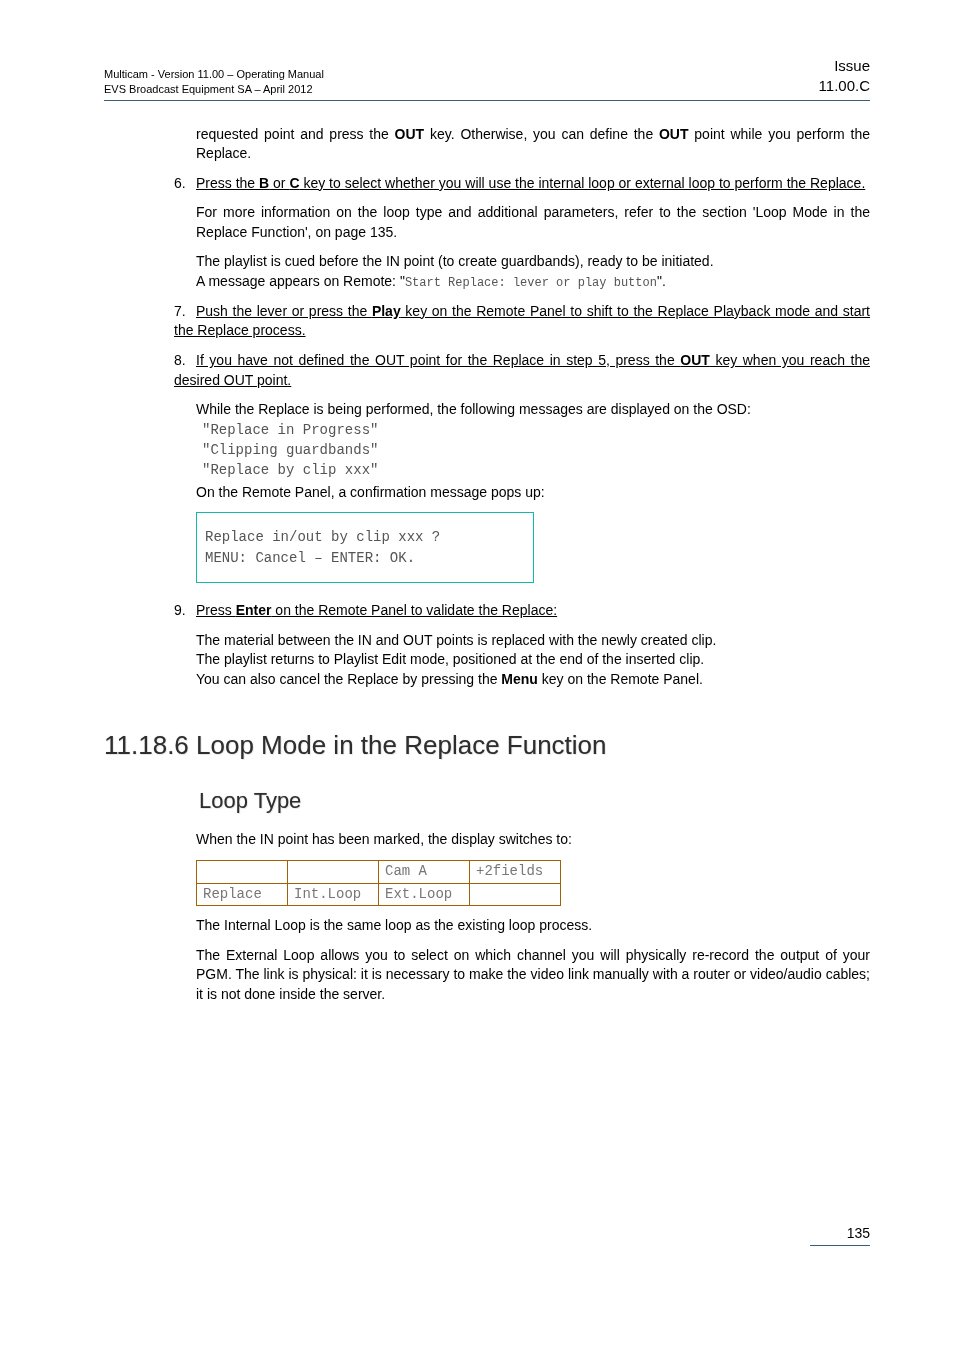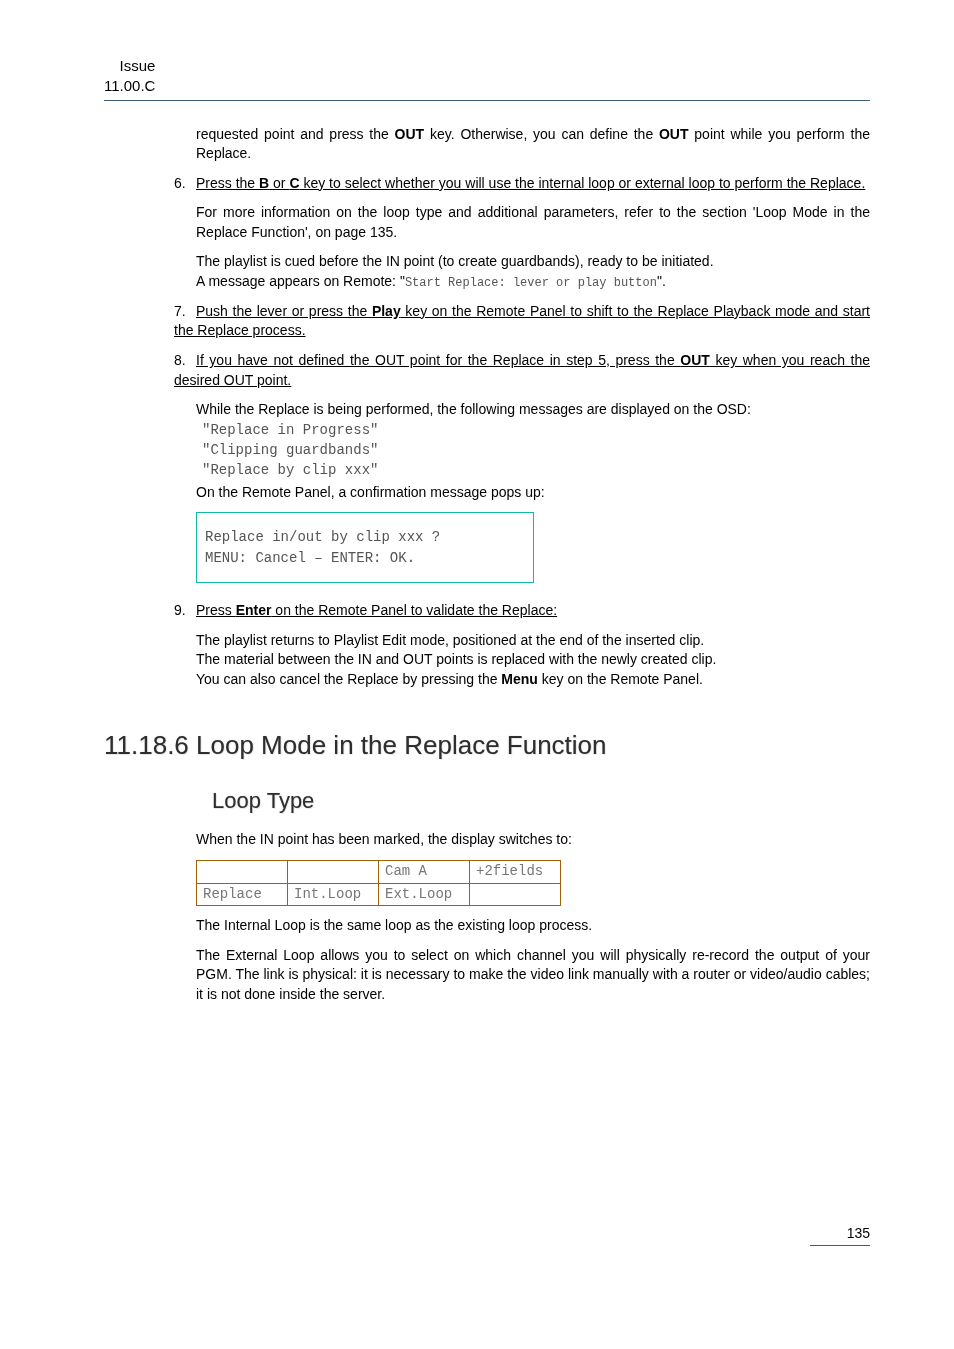--- a/index.html
+++ b/index.html
@@ -75,21 +75,21 @@
     font-size: 26px;
     font-weight: normal;
     color: #2e2e2e;
     margin: 38px 0 22px -92px;
     text-shadow: 0 0 1px #bbb, 1px 1px 0 #eee;
   }
   h3.subhead {
     font-size: 22px;
     font-weight: normal;
     color: #2e2e2e;
-    margin: 0 0 14px 16px;
+    margin: 0 0 14px 3px;
     text-shadow: 0 0 1px #bbb, 1px 1px 0 #eee;
   }
   table.disp {
     border-collapse: collapse;
     margin: 6px 0 10px 0;
   }
   table.disp td {
     border: 1px solid #a16207;
     padding: 1px 6px;
     font-family: "Courier New", monospace;
@@ -110,20 +110,24 @@
     width: 60px;
     margin-left: auto;
   }
 </style>
 </head>
 <body>
 
 <div class="page">
 
   <div class="header-row">
+    <div class="header-left">
+      <span>Multicam - Version 11.00 – Operating Manual</span><br>
+      <span>EVS Broadcast Equipment SA – April 2012</span>
+    </div>
     <div class="header-right">
       <span>Issue</span><br>
       <span>11.00.C</span>
     </div>
   </div>
 
   <div class="content">
 
     <p>
       <span>requested point and press the </span><b>OUT</b><span> key. Otherwise, you can define the </span><b>OUT</b><span> point while you perform the Replace.</span>
@@ -157,22 +161,22 @@
 
     <div class="box">
       <div>Replace in/out by clip xxx ?</div>
       <div>MENU: Cancel – ENTER: OK.</div>
     </div>
 
     <p class="hang">
       <span class="num">9.</span><span>Press </span><b>Enter</b><span> on the Remote Panel to validate the Replace:</span>
     </p>
 
+    <p style="margin-bottom:0">The material between the IN and OUT points is replaced with the newly created clip.</p>
     <p style="margin-bottom:0">The playlist returns to Playlist Edit mode, positioned at the end of the inserted clip.</p>
-    <p style="margin-bottom:0">The material between the IN and OUT points is replaced with the newly created clip.</p>
     <p>
       <span>You can also cancel the Replace by pressing the </span><b>Menu</b><span> key on the Remote Panel.</span>
     </p>
 
     <h2 class="sec-num">11.18.6  Loop Mode in the Replace Function</h2>
 
     <h3 class="subhead">Loop Type</h3>
 
     <p>When the IN point has been marked, the display switches to:</p>
 

